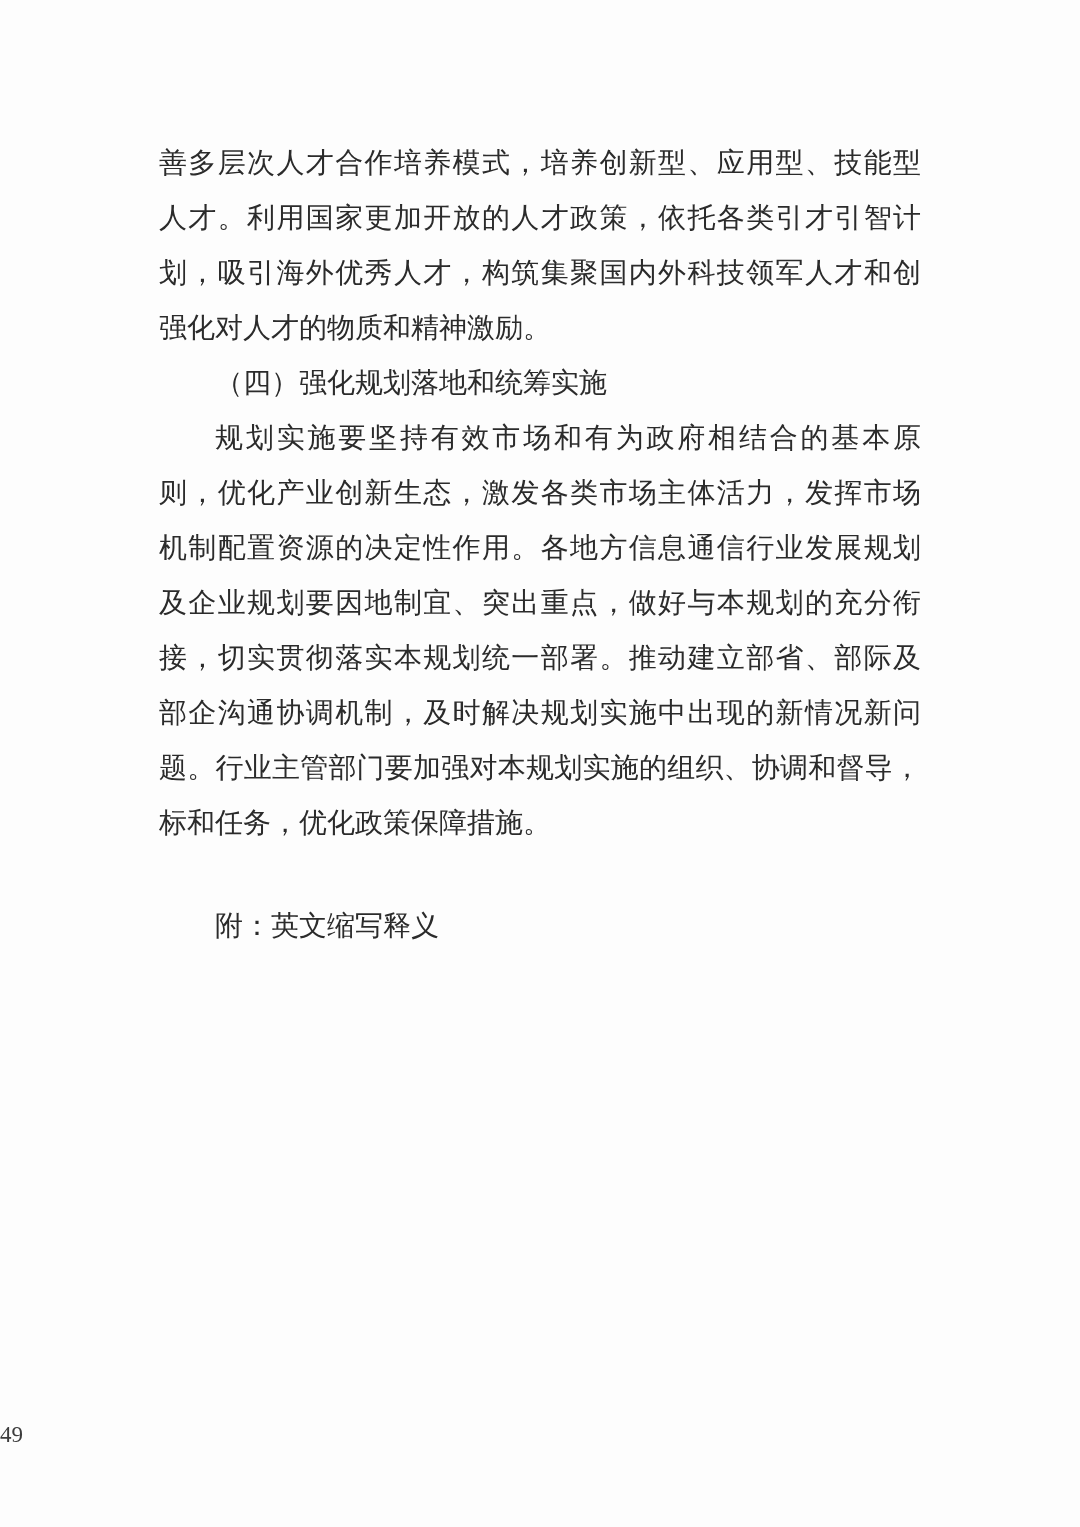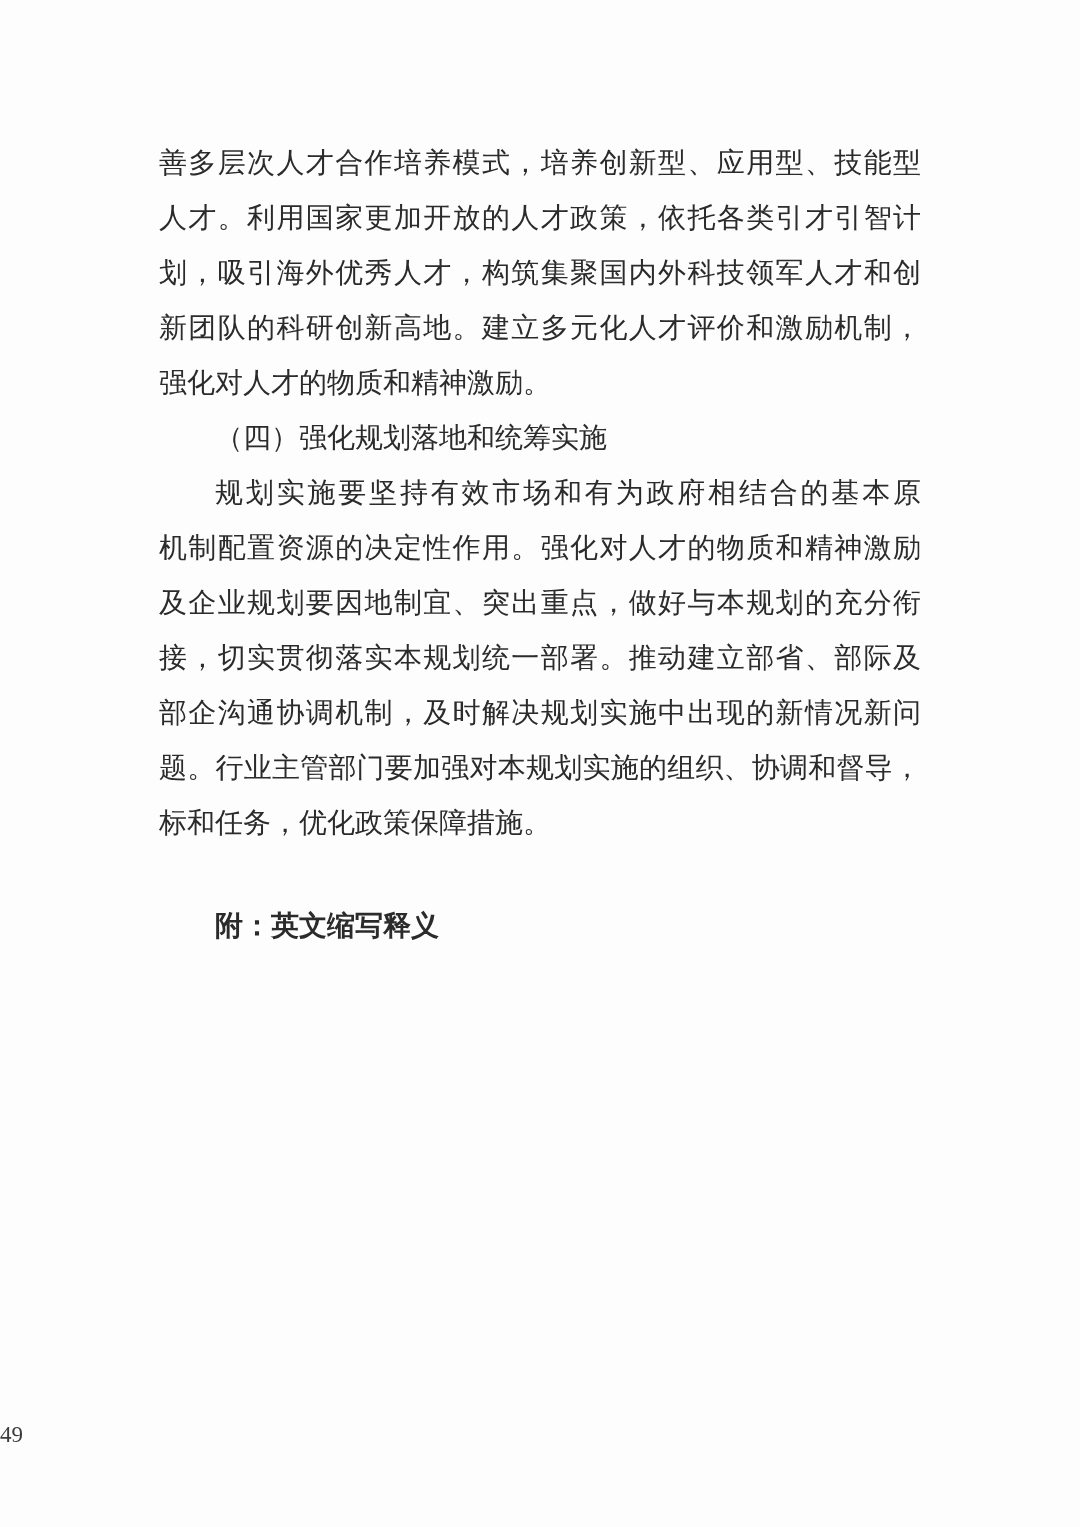--- a/index.html
+++ b/index.html
@@ -45,21 +45,20 @@
   .heading {
     height: 55px;
     text-align: right;
     text-align-last: left;
   }
   .attachment {
     margin-top: 48px;
     height: 55px;
     text-align: left;
     text-align-last: left;
-    font-weight: bold;
   }
   .page-number {
     position: absolute;
     top: 1420px;
     left: 0;
     width: 100%;
     text-align: left;
     font-size: 23px;
     line-height: 30px;
     color: #3c3c3c;
@@ -69,29 +68,29 @@
 <body>
 
 <div class="page">
 
   <div class="content">
 
     <div>
       <div class="line">善多层次人才合作培养模式，培养创新型、应用型、技能型</div>
       <div class="line">人才。利用国家更加开放的人才政策，依托各类引才引智计</div>
       <div class="line">划，吸引海外优秀人才，构筑集聚国内外科技领军人才和创</div>
-      <div class="line">新团队的科研创新高地。建立多元化人才评价和激励机制，</div>
       <div class="line line-end">强化对人才的物质和精神激励。</div>
     </div>
 
     <div class="heading indent">（四）强化规划落地和统筹实施</div>
 
     <div>
       <div class="line indent">规划实施要坚持有效市场和有为政府相结合的基本原</div>
-      <div class="line">机制配置资源的决定性作用。强化对人才的物质和精神激励</div>
+      <div class="line">则，优化产业创新生态，激发各类市场主体活力，发挥市场</div>
+      <div class="line">机制配置资源的决定性作用。各地方信息通信行业发展规划</div>
       <div class="line">及企业规划要因地制宜、突出重点，做好与本规划的充分衔</div>
       <div class="line">接，切实贯彻落实本规划统一部署。推动建立部省、部际及</div>
       <div class="line">部企沟通协调机制，及时解决规划实施中出现的新情况新问</div>
       <div class="line">题。行业主管部门要加强对本规划实施的组织、协调和督导，</div>
       <div class="line line-end">标和任务，优化政策保障措施。</div>
     </div>
 
     <div class="attachment indent">附：英文缩写释义</div>
 
   </div>

